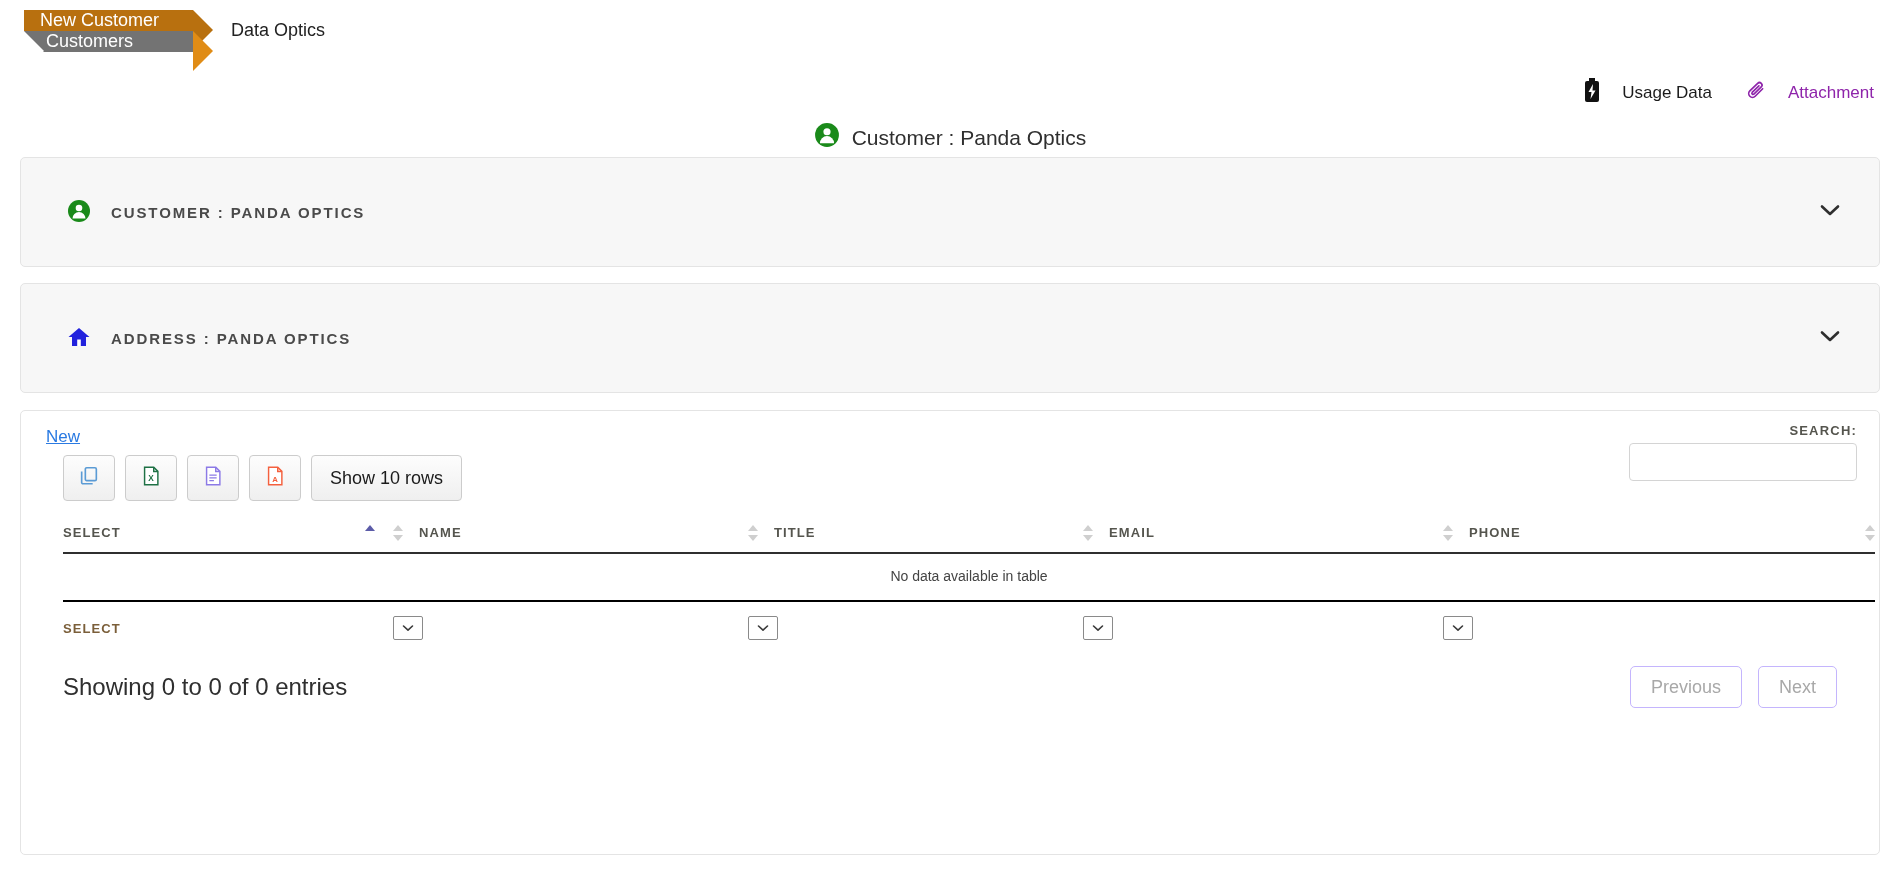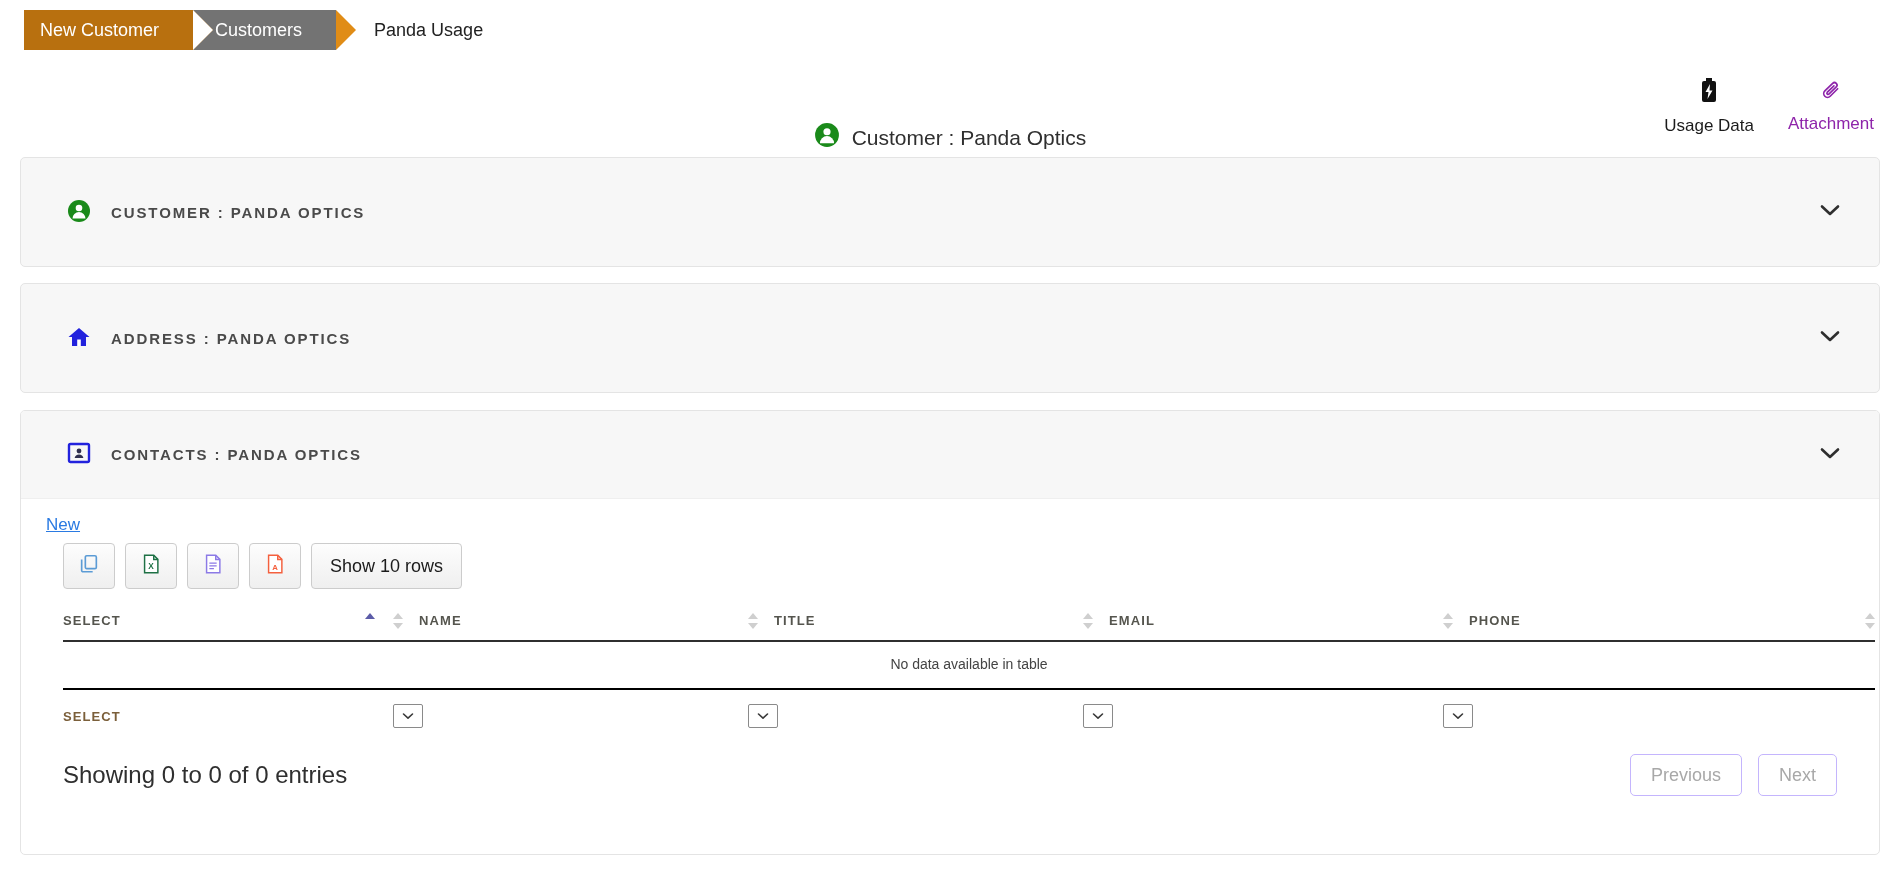--- a/index.html
+++ b/index.html
@@ -11,21 +11,21 @@
     color: #333333;
     overflow: hidden;
   }
 
   
   .breadcrumb-bar {
     position: absolute; left: 0; top: 0;
     width: 1900px; height: 60px;
     display: flex; align-items: center;
   }
-  .crumbs { display: flex; align-items: stretch; height: 40px; margin-left: 24px; }
+  .crumbs { display: flex; align-items: stretch; height: 40px; margin-left: 24px; flex-direction: column; }
   .crumb {
     position: relative;
     display: flex; align-items: center;
     color: #ffffff;
     font-size: 18px;
     padding: 0 34px 0 22px;
     white-space: nowrap;
   }
   .crumb.c1 { background: #b8700f; padding-left: 16px; }
   .crumb.c2 { background: #737373; }
@@ -53,21 +53,21 @@
     color: #222222; font-size: 18px;
     padding-left: 38px; white-space: nowrap;
   }
 
   
   .top-actions {
     position: absolute; right: 26px; top: 78px;
     display: flex; align-items: center; gap: 34px;
     font-size: 17px;
   }
-  .action { display: flex; align-items: center; gap: 9px; white-space: nowrap; flex-direction: column; }
+  .action { display: flex; align-items: center; gap: 22px; white-space: nowrap; }
   .action.usage { color: #1b1b1b; }
   .action.attach { color: #8e24aa; }
 
   
   .page-title {
     position: absolute; left: 0; top: 122px; width: 1900px;
     display: flex; align-items: center; justify-content: center;
     gap: 12px;
     font-size: 21px; color: #2f2f2f;
   }
@@ -216,21 +216,21 @@
 <div class="breadcrumb-bar">
   <div class="crumbs">
     <div class="crumb c1">
       <span>New Customer</span>
     </div>
     <div class="crumb c2">
       <span>Customers</span>
     </div>
   </div>
   <div class="crumb-plain">
-    <span>Panda Usage</span>
+    <span>Data Optics</span>
   </div>
 </div>
 
 <div class="top-actions">
   <div class="action usage">
     <span>
       <svg width="16" height="24" viewBox="0 0 16 24">
         <rect x="5" y="0" width="6" height="3" fill="#111"></rect>
         <rect x="1" y="3" width="14" height="21" rx="2" fill="#111"></rect>
         <path d="M9 6 L4.5 14 H7.5 L6.5 21 L11.5 12.5 H8.5 Z" fill="#ffffff"></path>
@@ -292,37 +292,20 @@
     </div>
     <span class="chev">
       <svg width="22" height="14" viewBox="0 0 22 14" fill="none" stroke="#2f2f2f" stroke-width="2.6" stroke-linecap="round" stroke-linejoin="round">
         <path d="M3 3.5 L11 11 L19 3.5"></path>
       </svg>
     </span>
   </div>
 </div>
 
 <div class="panel" id="panel-contacts">
-  <div class="panel-head">
-    <div class="panel-title">
-      <span>
-        <svg width="24" height="24" viewBox="0 0 24 24">
-          <rect x="2" y="3" width="20" height="18" rx="1.5" fill="none" stroke="#2222dd" stroke-width="2.4"></rect>
-          <circle cx="12" cy="10" r="2.4" fill="#2f2f4f"></circle>
-          <path d="M7.6 17a4.5 4.5 0 0 1 8.8 0z" fill="#2f2f4f"></path>
-        </svg>
-      </span>
-      <span>CONTACTS : PANDA OPTICS</span>
-    </div>
-    <span class="chev">
-      <svg width="22" height="14" viewBox="0 0 22 14" fill="none" stroke="#2f2f2f" stroke-width="2.6" stroke-linecap="round" stroke-linejoin="round">
-        <path d="M3 3.5 L11 11 L19 3.5"></path>
-      </svg>
-    </span>
-  </div>
 
   <div class="panel-body">
 
     <a class="new-link" href="#">New</a>
 
     <div class="toolbar">
       <div class="tool-btn">
         <span>
           <svg width="22" height="22" viewBox="0 0 24 24" fill="none" stroke="#5b9bd5" stroke-width="1.8">
             <rect x="8" y="3" width="12" height="14" rx="1.5"></rect>
@@ -353,20 +336,24 @@
           <svg width="22" height="22" viewBox="0 0 24 24">
             <path d="M5 2.5h10l4.5 4.5v14.5H5z" fill="#ffffff" stroke="#f4603e" stroke-width="1.6"></path>
             <path d="M15 2.5V7h4.5" fill="none" stroke="#f4603e" stroke-width="1.6"></path>
             <text x="12" y="18" font-size="8.5" font-weight="bold" fill="#f4603e" text-anchor="middle" font-family="Liberation Sans, sans-serif">A</text>
           </svg>
         </span>
       </div>
       <div class="rows-btn">Show 10 rows</div>
     </div>
 
+    <div class="search-wrap">
+      <span class="search-label">SEARCH:</span>
+      <input class="search-input" type="text" placeholder="" style="">
+    </div>
 
     <table class="dt">
       <thead>
         <tr>
           <th class="first" style="width:330px">
             <span class="sorter active-asc" style="right:18px">
               <span class="up"></span>
             </span>
             <span class="lbl">SELECT</span>
           </th>

